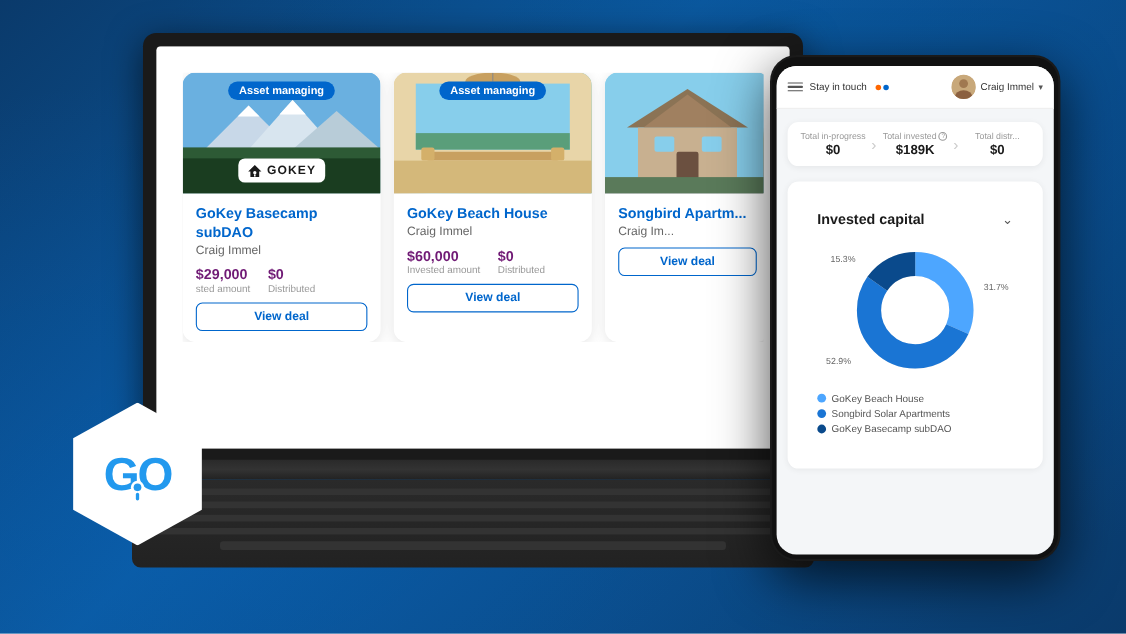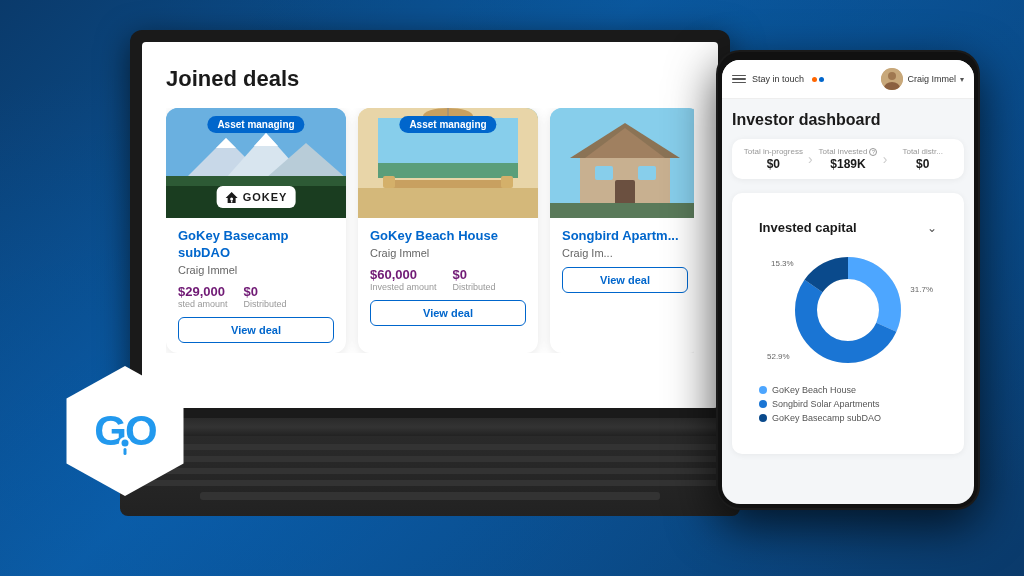--- a/index.html
+++ b/index.html
@@ -188,21 +188,21 @@
       color: #0066cc;
       font-size: 11px;
       font-weight: 600;
       text-align: center;
       cursor: pointer;
     }
 
     
     .phone {
       position: absolute;
-      right: 44px;
+      right: 60px;
       top: 50px;
       width: 264px;
       height: 460px;
     }
 
     .phone-bezel {
       position: absolute;
       inset: 0;
       background: #1a1a1a;
       border-radius: 24px;
@@ -519,21 +519,20 @@
   </style>
 </head>
 <body>
 
 <div class="bg-overlay"></div>
 
 <div class="laptop">
   <div class="laptop-screen-bezel">
     <div class="laptop-screen">
       <div class="laptop-content">
-        <h1 class="joined-deals-title">Joined deals</h1>
 
         <div class="deals-grid">
 
           <div class="deal-card">
             <div class="deal-card-img">
               <div class="mountain-scene">
                 <svg width="100%" height="100%" viewBox="0 0 180 110" preserveAspectRatio="none">
 
                   <rect width="180" height="110" fill="#6ab0e0"></rect>
 
@@ -686,21 +685,20 @@
                 <circle cx="11" cy="8" r="4" fill="#a07850"></circle>
                 <ellipse cx="11" cy="20" rx="8" ry="6" fill="#8b6040"></ellipse>
               </svg>
             </div>
             <span class="user-name">Craig Immel</span>
             <span class="chevron-down">▾</span>
           </div>
         </div>
 
         <div class="phone-body">
-          <h2 class="investor-dashboard-title">Investor dashboard</h2>
 
           <div class="stats-row">
             <div class="stat-item">
               <div class="stat-label">Total in-progress</div>
               <div class="stat-value">$0</div>
             </div>
             <div class="stat-item">
               <div class="stat-label-row">
                 <span class="stat-label">Total invested</span>
                 <span class="stat-info">?</span>

